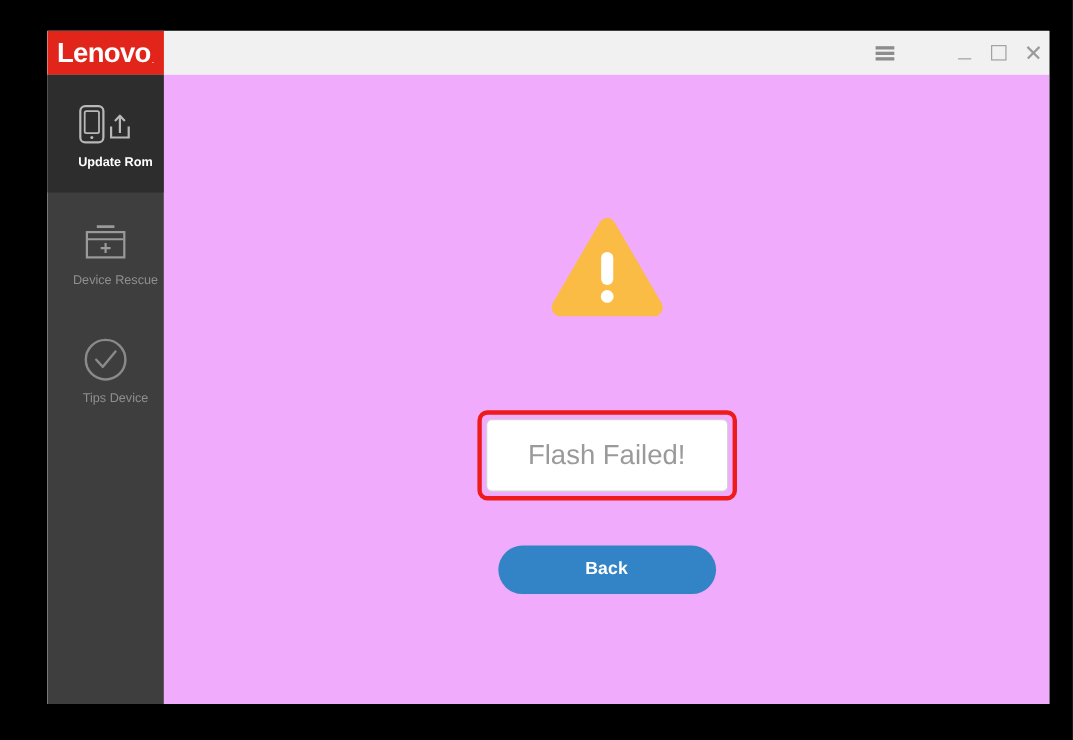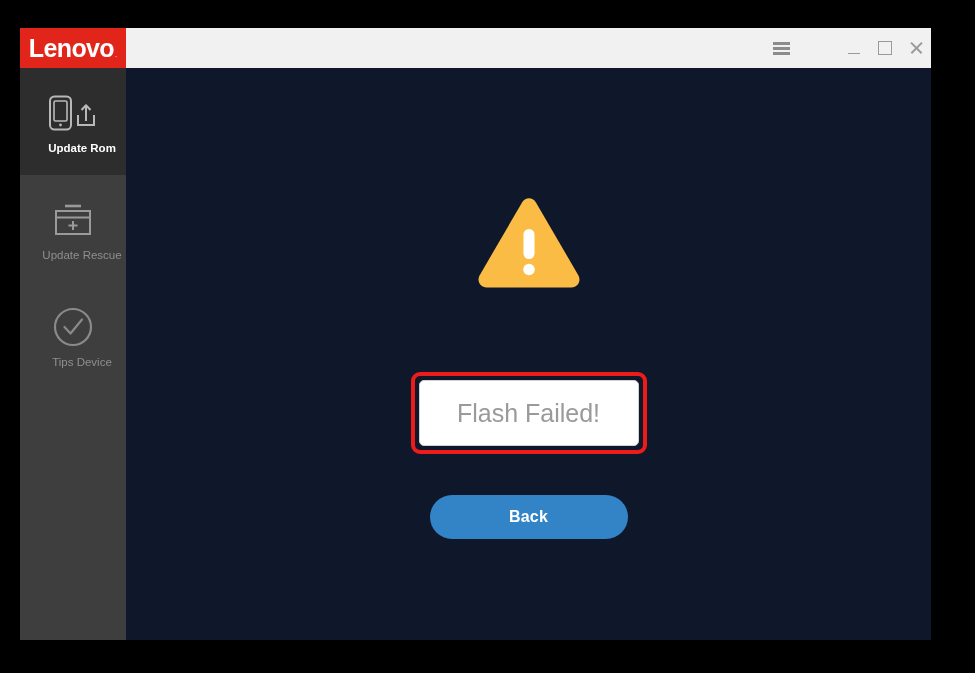--- a/index.html
+++ b/index.html
@@ -18,21 +18,21 @@
   #screen {
     position: relative;
     width: 975px;
     height: 673px;
     background: #000000;
   }
 
   
   #app-window {
     position: absolute;
-    left: 20px;
+    left: 43px;
     top: 28px;
     width: 911px;
     height: 612px;
     background: #ffffff;
     overflow: hidden;
   }
 
   
   #title-bar {
     position: absolute;
@@ -159,21 +159,21 @@
     font-weight: bold;
   }
 
   
   #content {
     position: absolute;
     left: 106px;
     top: 40px;
     width: 805px;
     height: 572px;
-    background: #0f172a;
+    background: #f0abfc;
   }
   #status-panel {
     position: absolute;
     left: 0;
     top: 0;
     width: 805px;
     height: 572px;
     display: flex;
     flex-direction: column;
     align-items: center;
@@ -283,21 +283,21 @@
       <div class="nav-item">
         <span class="nav-icon">
           <svg width="42" height="36" viewBox="0 0 42 36" fill="none">
             <path d="M13 4 H29" stroke="#9a9a9a" stroke-width="2.6"></path>
             <rect x="4" y="9" width="34" height="23" stroke="#9a9a9a" stroke-width="2"></rect>
             <path d="M5 15.5 H37" stroke="#9a9a9a" stroke-width="2"></path>
             <path d="M21 19 V28" stroke="#9a9a9a" stroke-width="2"></path>
             <path d="M16.5 23.5 H25.5" stroke="#9a9a9a" stroke-width="2"></path>
           </svg>
         </span>
-        <span class="nav-label">Update Rescue</span>
+        <span class="nav-label">Device Rescue</span>
       </div>
 
       <div class="nav-item">
         <span class="nav-icon">
           <svg width="44" height="44" viewBox="0 0 44 44" fill="none">
             <circle cx="22" cy="22" r="18" stroke="#8a8a8a" stroke-width="2.2"></circle>
             <path d="M13.5 22 L19.5 28.5 L31 14.5" stroke="#8a8a8a" stroke-width="2.2" fill="none" stroke-linecap="round" stroke-linejoin="round"></path>
           </svg>
         </span>
         <span class="nav-label">Tips Device</span>

